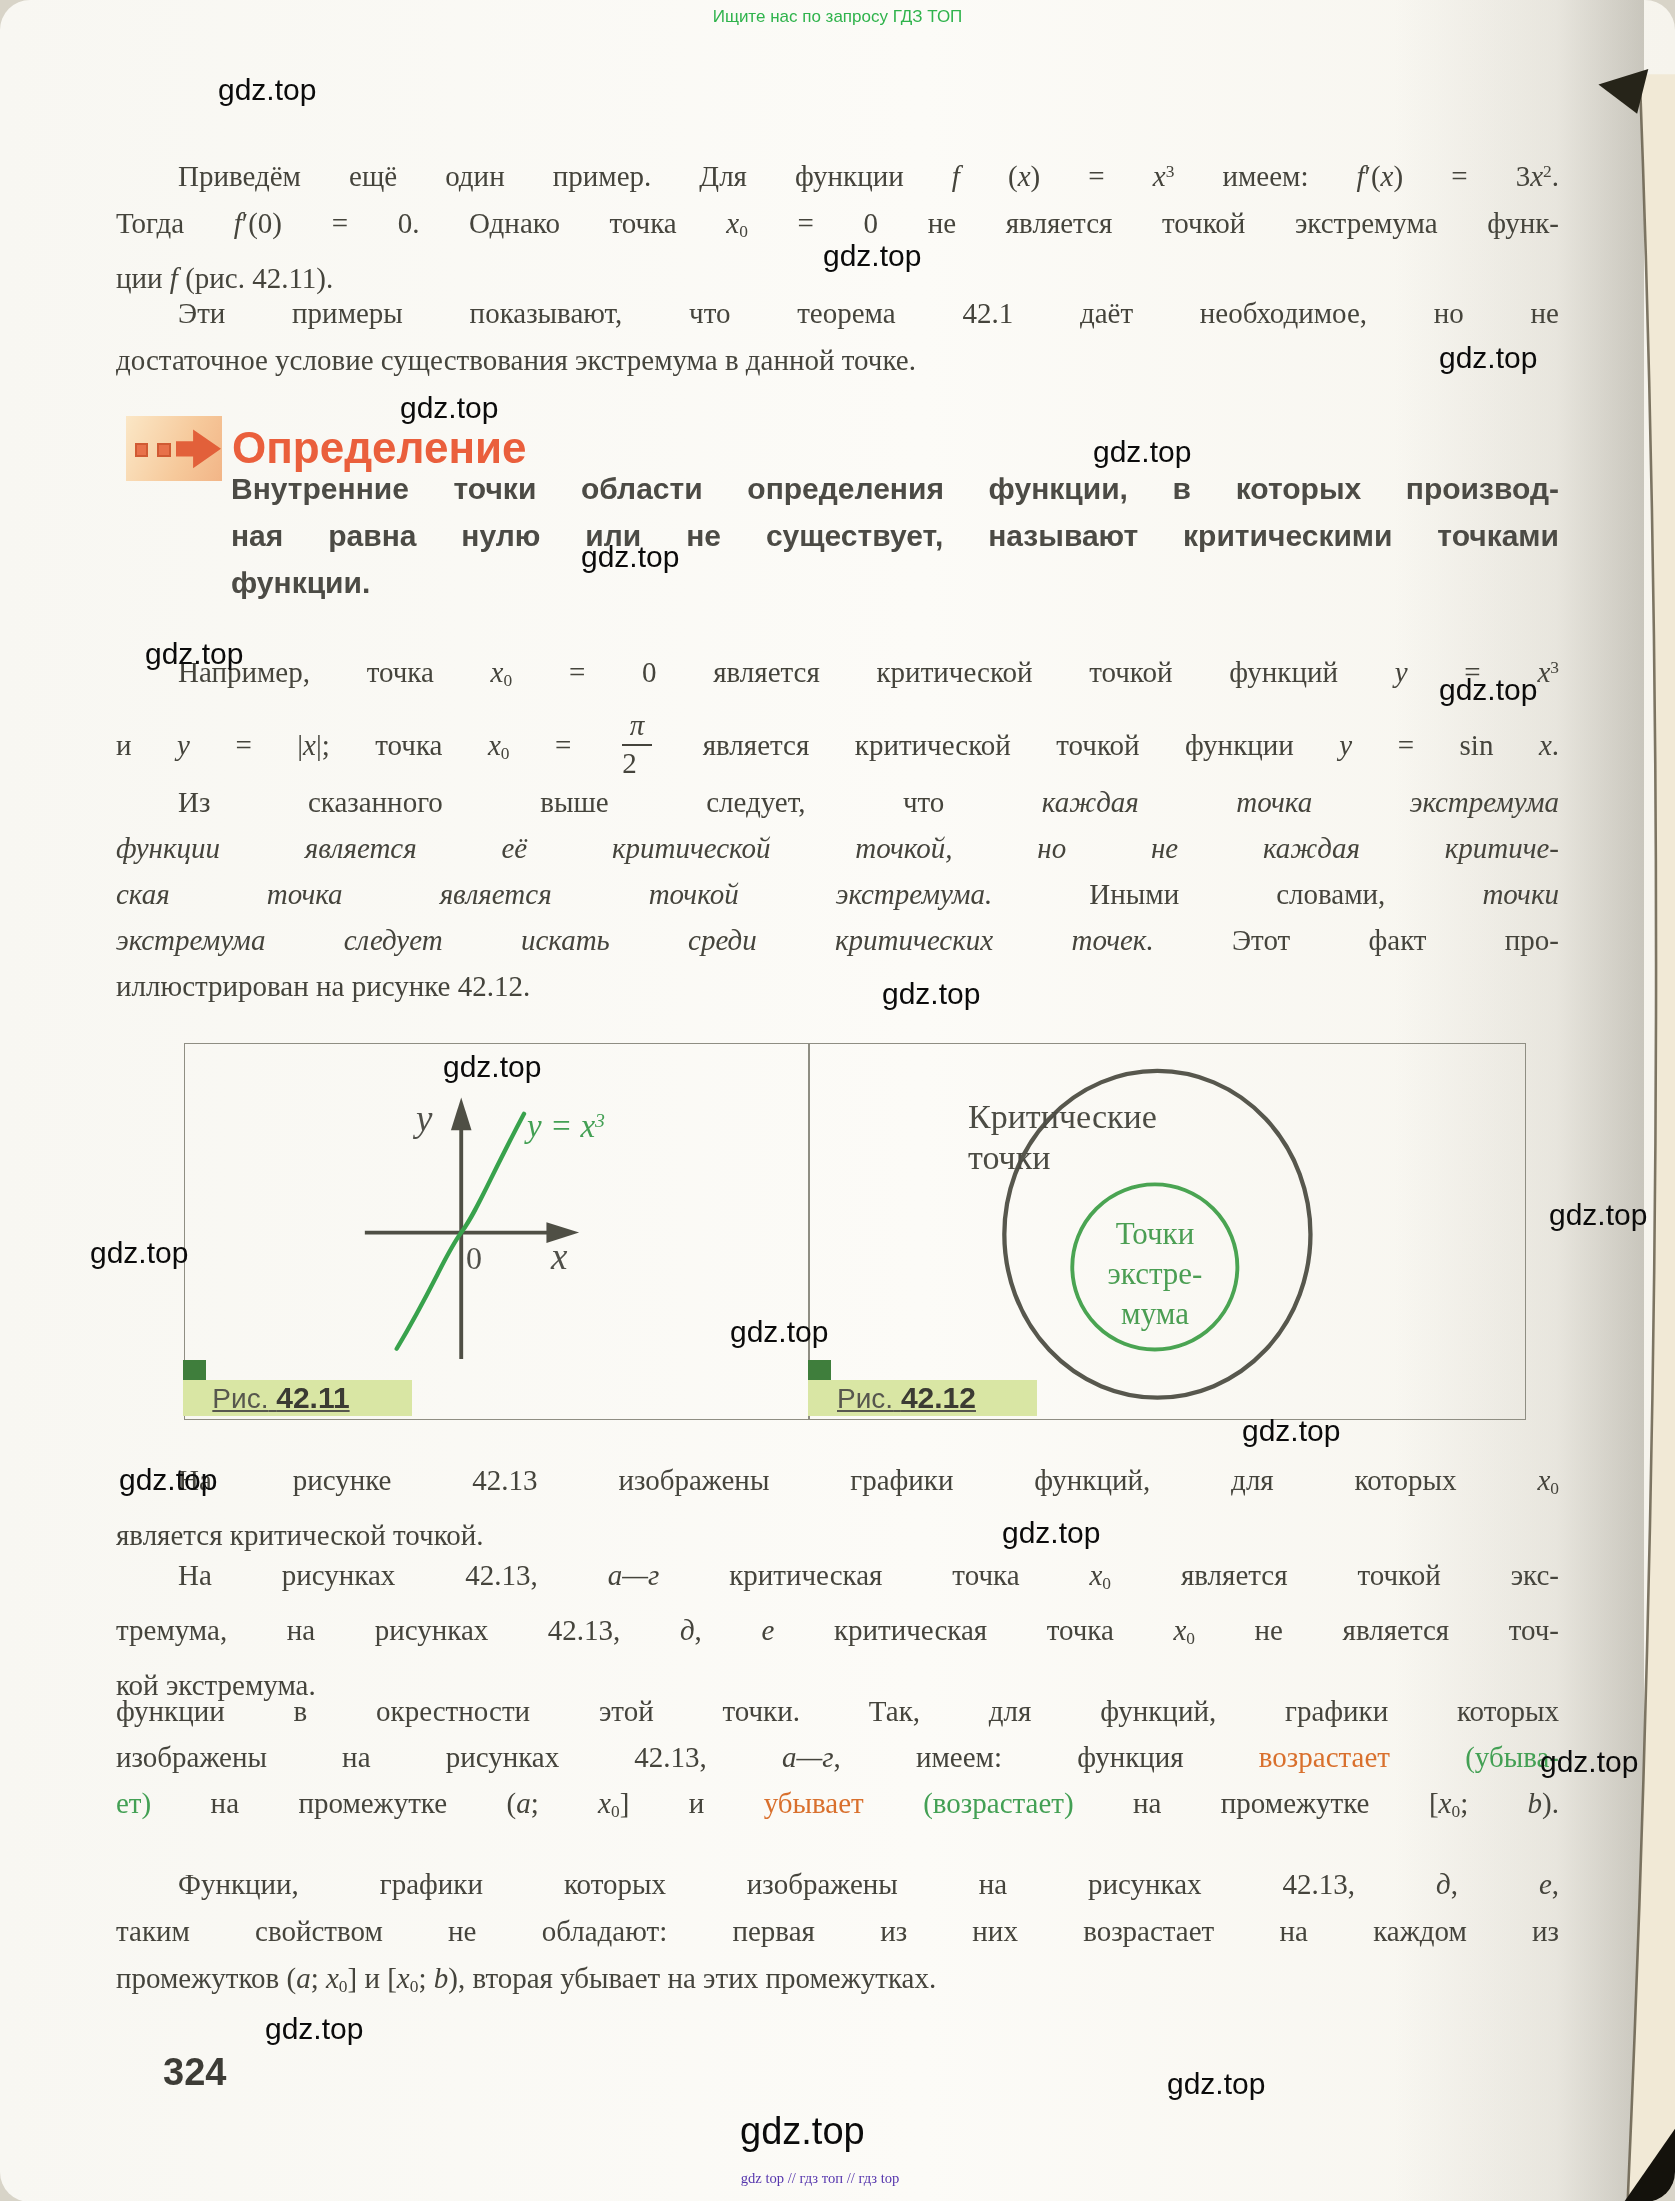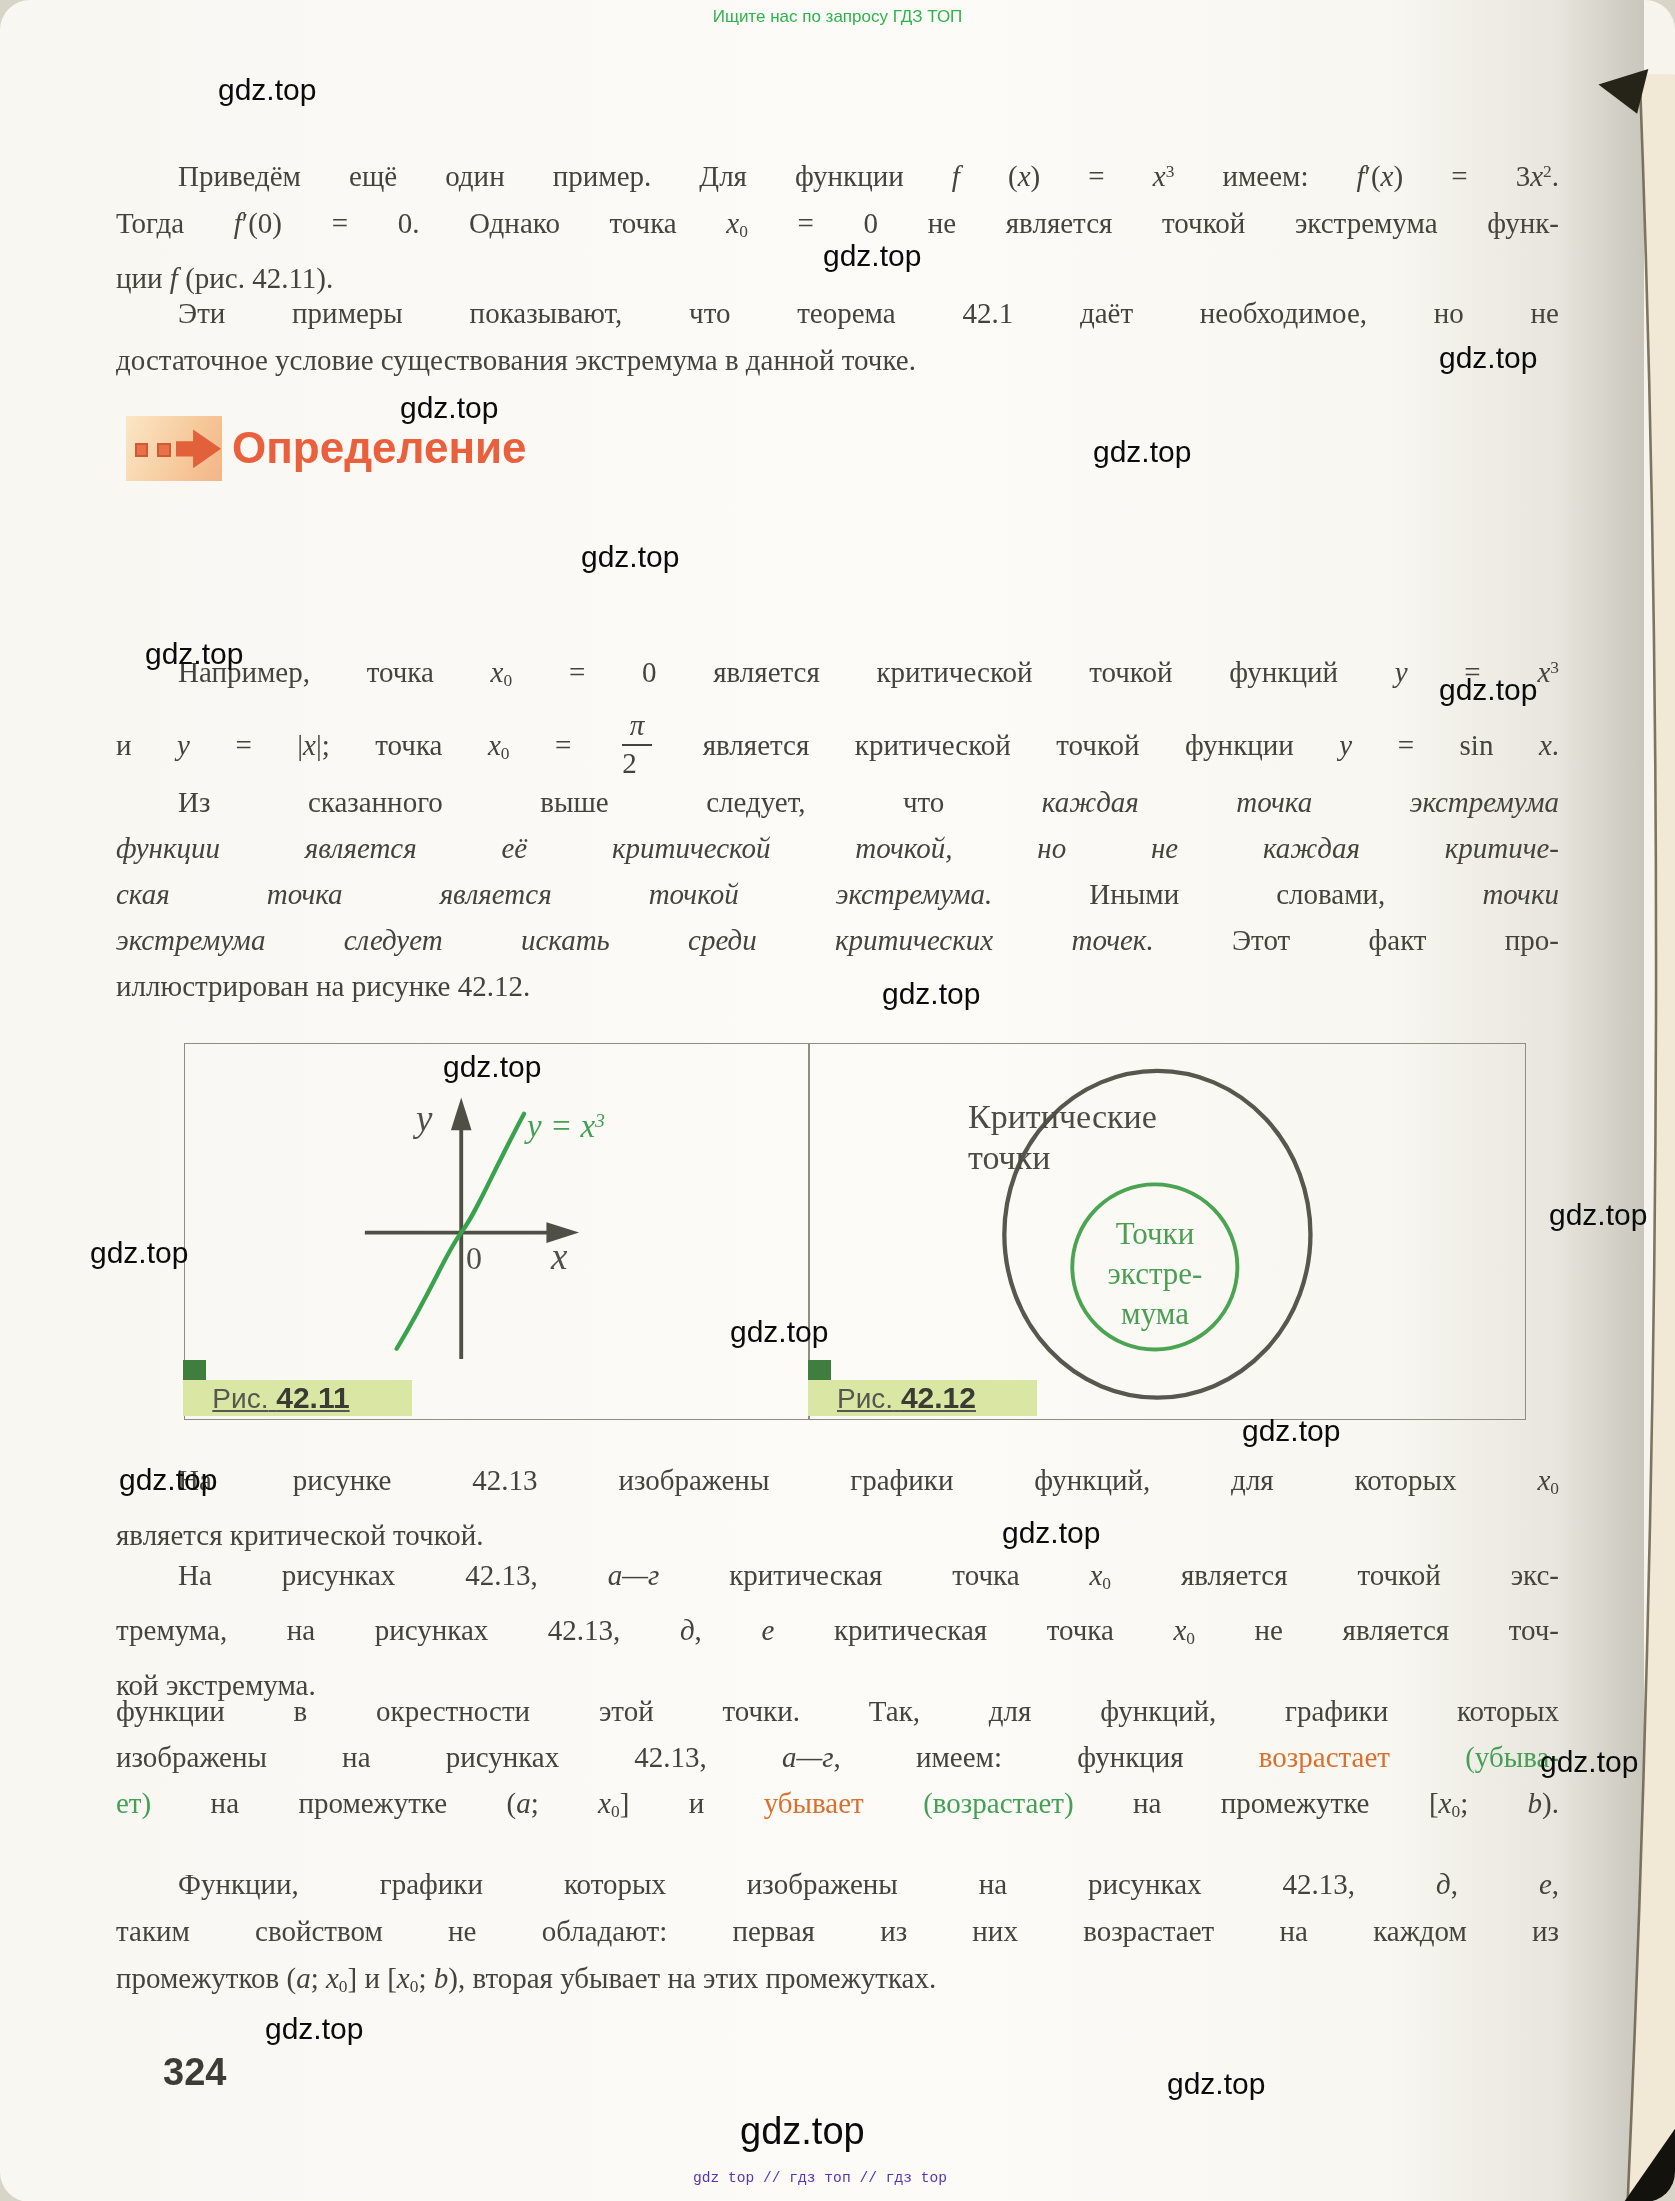--- a/index.html
+++ b/index.html
@@ -46,21 +46,21 @@
   .cap-square{position:absolute;width:23px;height:23px;background:#3f7e3c;}
   .cap-bar{position:absolute;width:200px;height:36px;background:#d9e6a4;line-height:36px;padding-left:29px;box-sizing:content-box;
            font-family:"Liberation Sans",sans-serif;font-size:28px;color:#57574e;white-space:nowrap;text-decoration:underline;}
   .cap-bar b{font-size:30px;color:#3b3b33;}
   #cap1-square{left:-1.7px;top:316px;} #cap1-bar{left:-1.7px;top:336px;}
   #cap2-square{left:623px;top:316px;} #cap2-bar{left:623px;top:336px;}
   
   #header-note{position:absolute;left:0;right:0;top:6.9px;text-align:center;
            font-family:"Liberation Sans",sans-serif;font-size:17px;color:#2fb34c;}
   #footer-links{position:absolute;left:0;right:56px;top:2170px;text-align:center;
-           font-family:Liberation Mono, monospace;font-size:14.6px;color:#5636ad;margin-left:21px;}
+           font-family:Liberation Serif, serif;font-size:14.6px;color:#5636ad;margin-left:21px;}
   #page-number{position:absolute;left:163px;top:2051px;font-family:"Liberation Sans",sans-serif;
            font-weight:bold;font-size:38px;color:#3d3c36;}
   .wm{position:absolute;font-family:"Liberation Sans",sans-serif;font-size:30px;color:#0b0b0b;white-space:nowrap;}
   .wm-big{font-size:38px;}
   #edge-shade{position:absolute;left:1394px;top:0;width:250px;height:100%;
            background:linear-gradient(to right,rgba(140,134,118,0) 0%,rgba(140,134,118,0.14) 65%,rgba(95,90,75,0.30) 100%);}
   #edge-svg{position:absolute;left:0;top:0;}
 </style>
 </head>
 <body>
@@ -81,20 +81,25 @@
       <div class="line ind"><span>Эти примеры показывают, что теорема 42.1 даёт необходимое, но не</span></div>
       <div class="line short"><span>достаточное условие существования экстремума в данной точке.</span></div>
     </div>
 
   <div id="def-icon">
     <span class="sq sq1"></span>
     <span class="sq sq2"></span>
     <span class="arrow"></span>
   </div>
   <div id="def-heading">Определение</div>
+  <div id="def-text">
+      <div class="line"><span>Внутренние точки области определения функции, в которых производ-</span></div>
+      <div class="line"><span>ная равна нулю или не существует, называют критическими точками</span></div>
+      <div class="line short"><span>функции.</span></div>
+    </div>
 
   <div class="textpara" style="top:644px">
       <div class="line ind"><span>Например, точка </span><span class="it">x</span><span class="sb">0</span><span> = 0 является критической точкой функций </span><span class="it">y</span><span> = </span><span class="it">x</span><span class="sp">3</span></div>
       <div class="line tall"><span>и </span><span class="it">y</span><span> = |</span><span class="it">x</span><span>|; точка </span><span class="it">x</span><span class="sb">0</span><span> = </span><span class="frac"><span class="fn">π</span><span class="fd">2</span></span><span> является критической точкой функции </span><span class="it">y</span><span> = sin </span><span class="it">x</span><span>.</span></div>
     </div>
 
   <div class="textpara" style="top:779px;line-height:46px">
       <div class="line ind"><span>Из сказанного выше следует, что </span><span class="it">каждая точка экстремума</span></div>
       <div class="line"><span class="it">функции является её критической точкой, но не каждая критиче-</span></div>
       <div class="line"><span class="it">ская точка является точкой экстремума.</span><span> Иными словами, </span><span class="it">точки</span></div>

